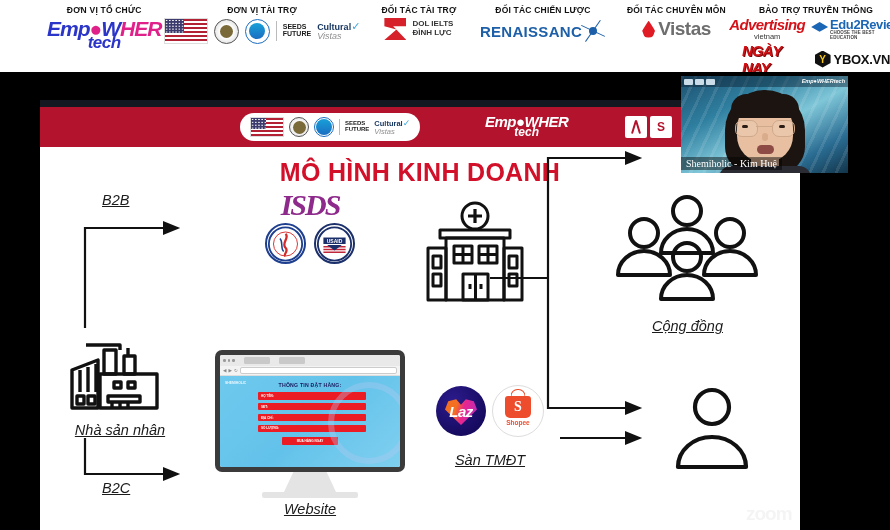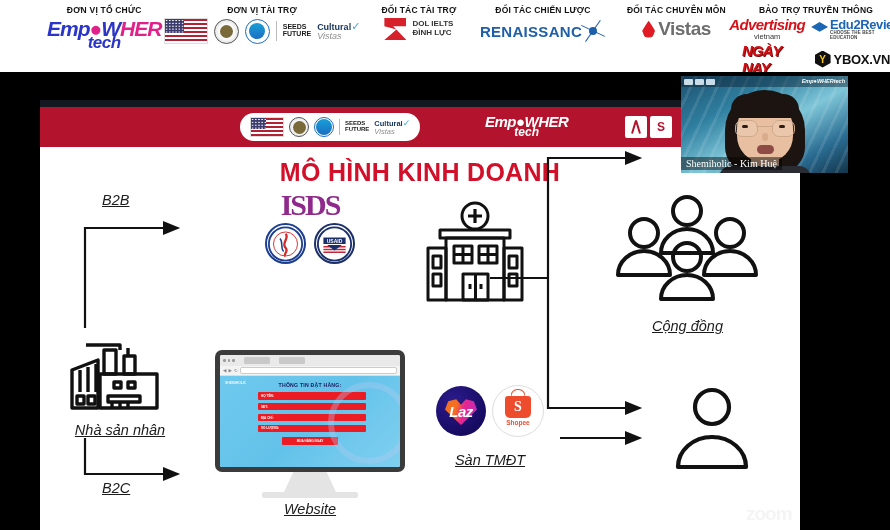--- a/index.html
+++ b/index.html
@@ -172,20 +172,21 @@
 
   
   #factory{position:absolute;left:22px;top:240px;width:110px;height:78px;}
 
   
   #org-cluster{position:absolute;left:215px;top:90px;width:110px;height:110px;}
   .isds{
     font-family:"Liberation Serif","DejaVu Serif",serif;font-weight:bold;
     font-size:30px;color:#8e2a8b;letter-spacing:-2px;text-align:center;
     line-height:1;
+    font-style:italic;
   }
   .org-seals{display:flex;gap:8px;justify-content:center;margin-top:3px;}
   .org-seal{width:41px;height:41px;border-radius:50%;box-sizing:border-box;
     display:flex;align-items:center;justify-content:center;overflow:hidden;}
   .os-vn{border:2px solid #1e3f8f;background:#fff;}
   .os-usaid{border:2px solid #1b2f6b;background:#fff;font-size:6px;font-weight:bold;color:#1b2f6b;}
 
   
   #hospital{position:absolute;left:370px;top:100px;width:130px;height:110px;}
 

